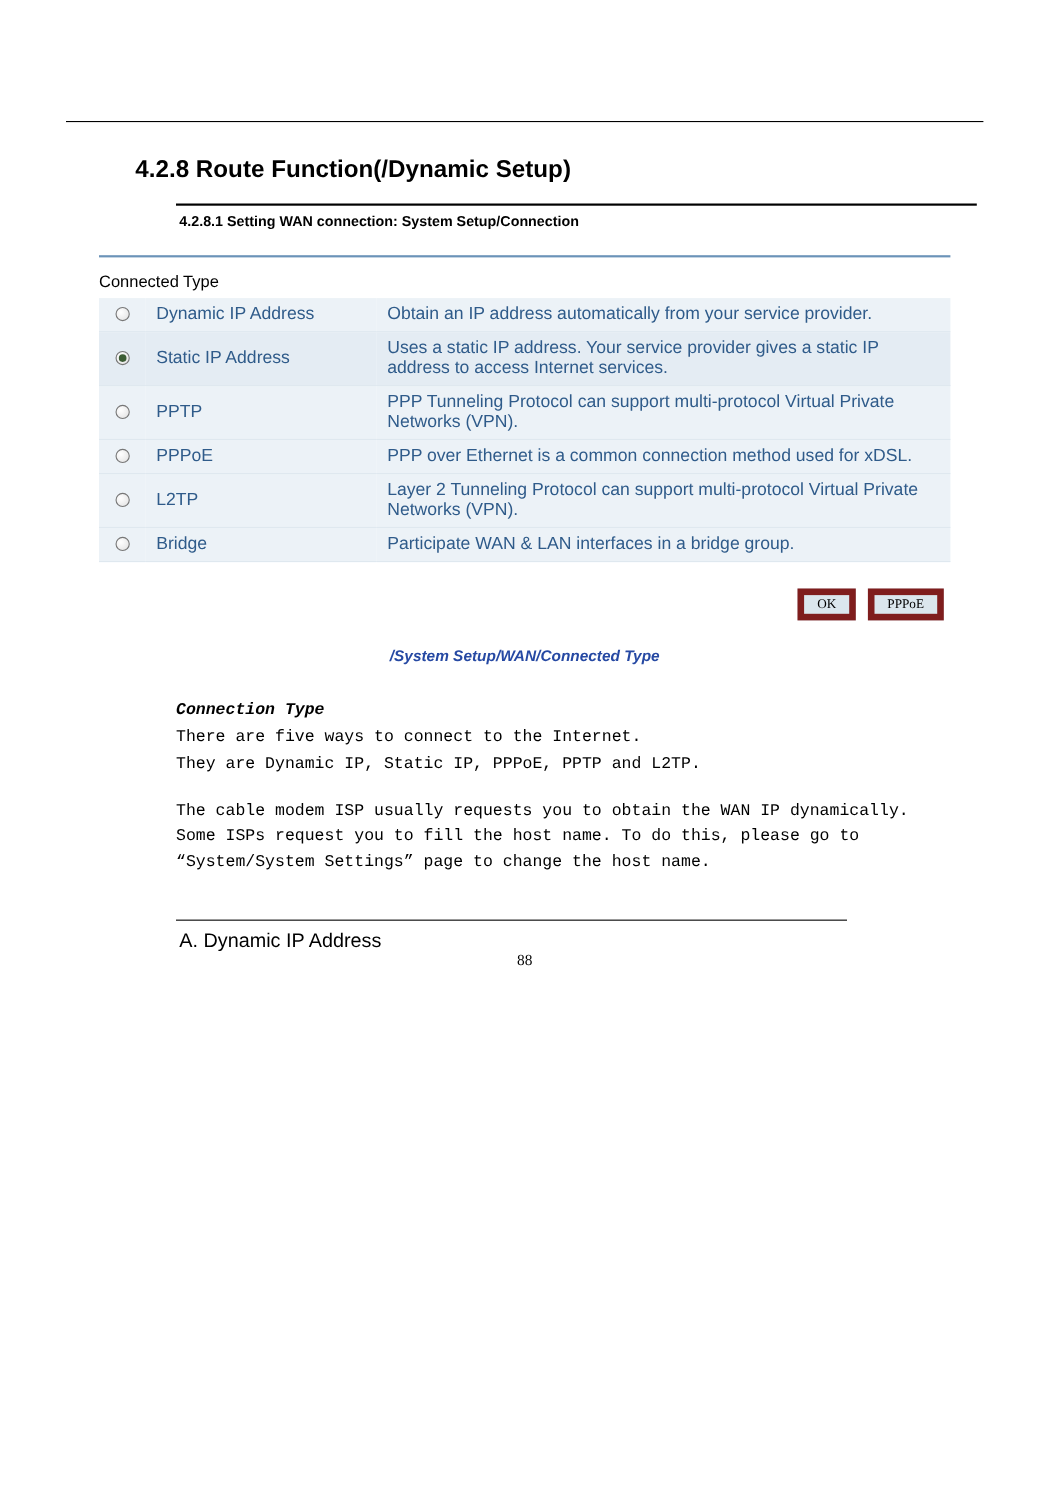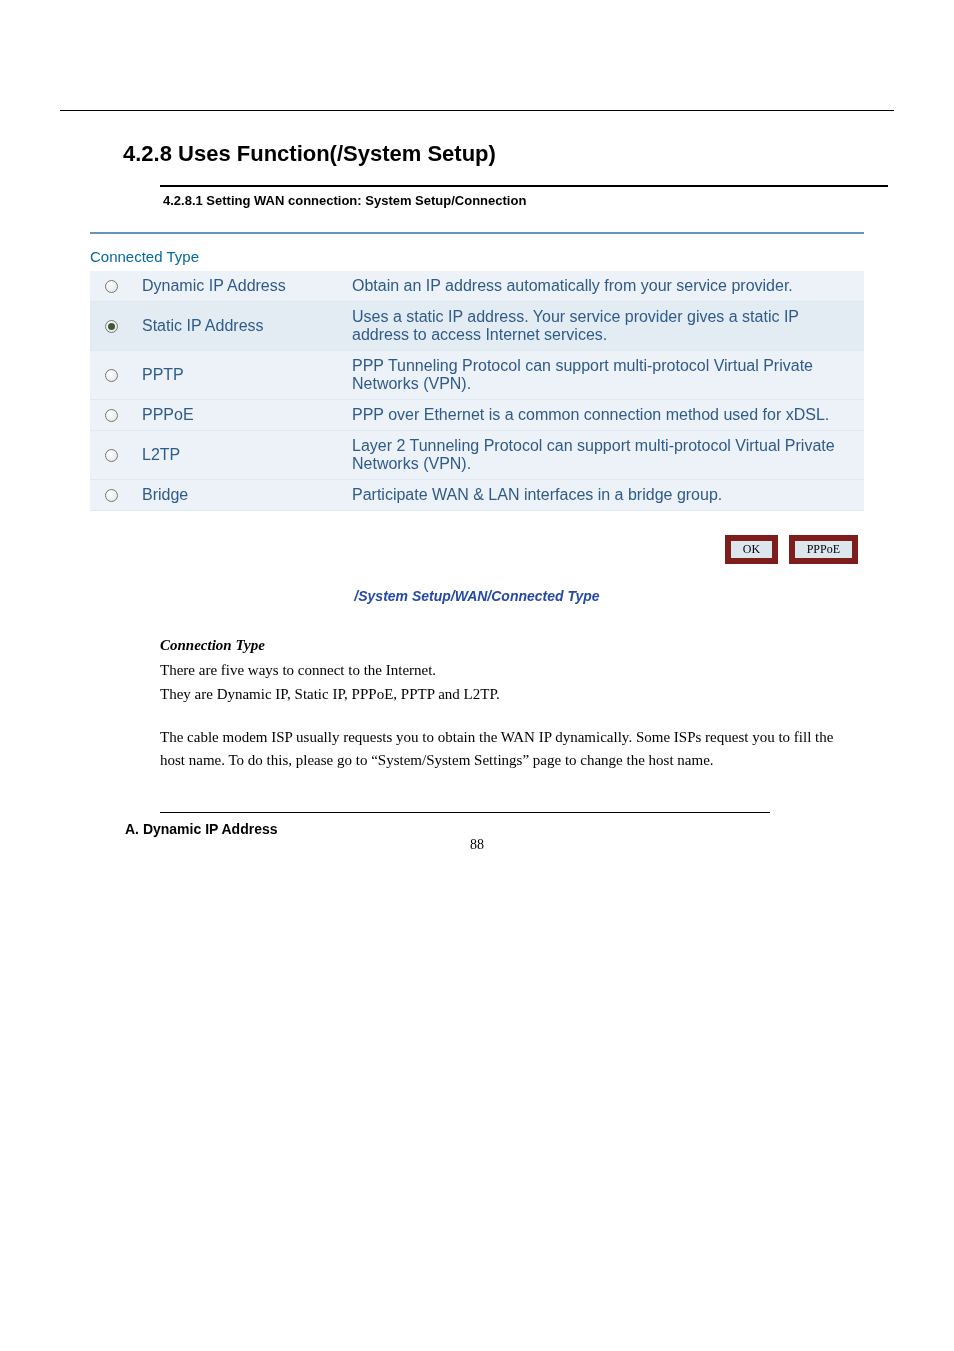--- a/index.html
+++ b/index.html
@@ -31,21 +31,21 @@
     font-family: Verdana, Arial, sans-serif;
     font-weight: bold;
     font-size: 13px;
     margin: 0 0 24px 103px;
   }
   .ui-frame {
     margin: 0 30px 0 30px;
     font-family: Arial, sans-serif;
   }
   .panel-title {
-    color: #0369a1;
+    color: #000000;
     font-size: 15px;
     padding: 6px 0 6px 0;
   }
   .panel-title-rule {
     border-top: 2px solid #6b93b8;
     margin-bottom: 8px;
   }
   table.conn {
     width: 100%;
     border-collapse: collapse;
@@ -100,52 +100,52 @@
     font-style: italic;
     font-size: 14px;
     margin: 24px 0 30px 0;
     font-family: Verdana, Arial, sans-serif;
   }
   .body-text {
     margin-left: 100px;
     margin-right: 60px;
     font-size: 15px;
     line-height: 1.55;
-    font-family: Liberation Serif, serif;
+    font-family: Liberation Mono, monospace;
   }
   .body-text .subhead {
     font-weight: bold;
     font-style: italic;
     margin-bottom: 2px;
   }
   .body-text p { margin: 0 0 20px 0; }
   .sub-heading-rule {
     border-top: 1px solid #000;
     margin: 40px 0 8px 100px;
     width: 610px;
   }
   .sub-heading-a {
-    font-weight: bold;
-    font-size: 14px;
-    margin-left: 65px;
+    font-weight: normal;
+    font-size: 18px;
+    margin-left: 103px;
     font-family: Verdana, Arial, sans-serif;
   }
   .pagenum {
     text-align: center;
     font-family: "Times New Roman", serif;
     font-size: 14px;
   }
 </style>
 </head>
 <body>
 
 <div class="page">
   <div class="top-rule"></div>
 
-  <h1>4.2.8  Uses Function(/System Setup)</h1>
+  <h1>4.2.8  Route Function(/Dynamic Setup)</h1>
 
   <div class="sub-rule-above"></div>
   <h2>4.2.8.1  Setting WAN connection: System Setup/Connection</h2>
 
   <div class="ui-frame">
     <div class="panel-title-rule"></div>
     <div class="panel-title">Connected Type</div>
 
     <table class="conn">
       <tbody>

